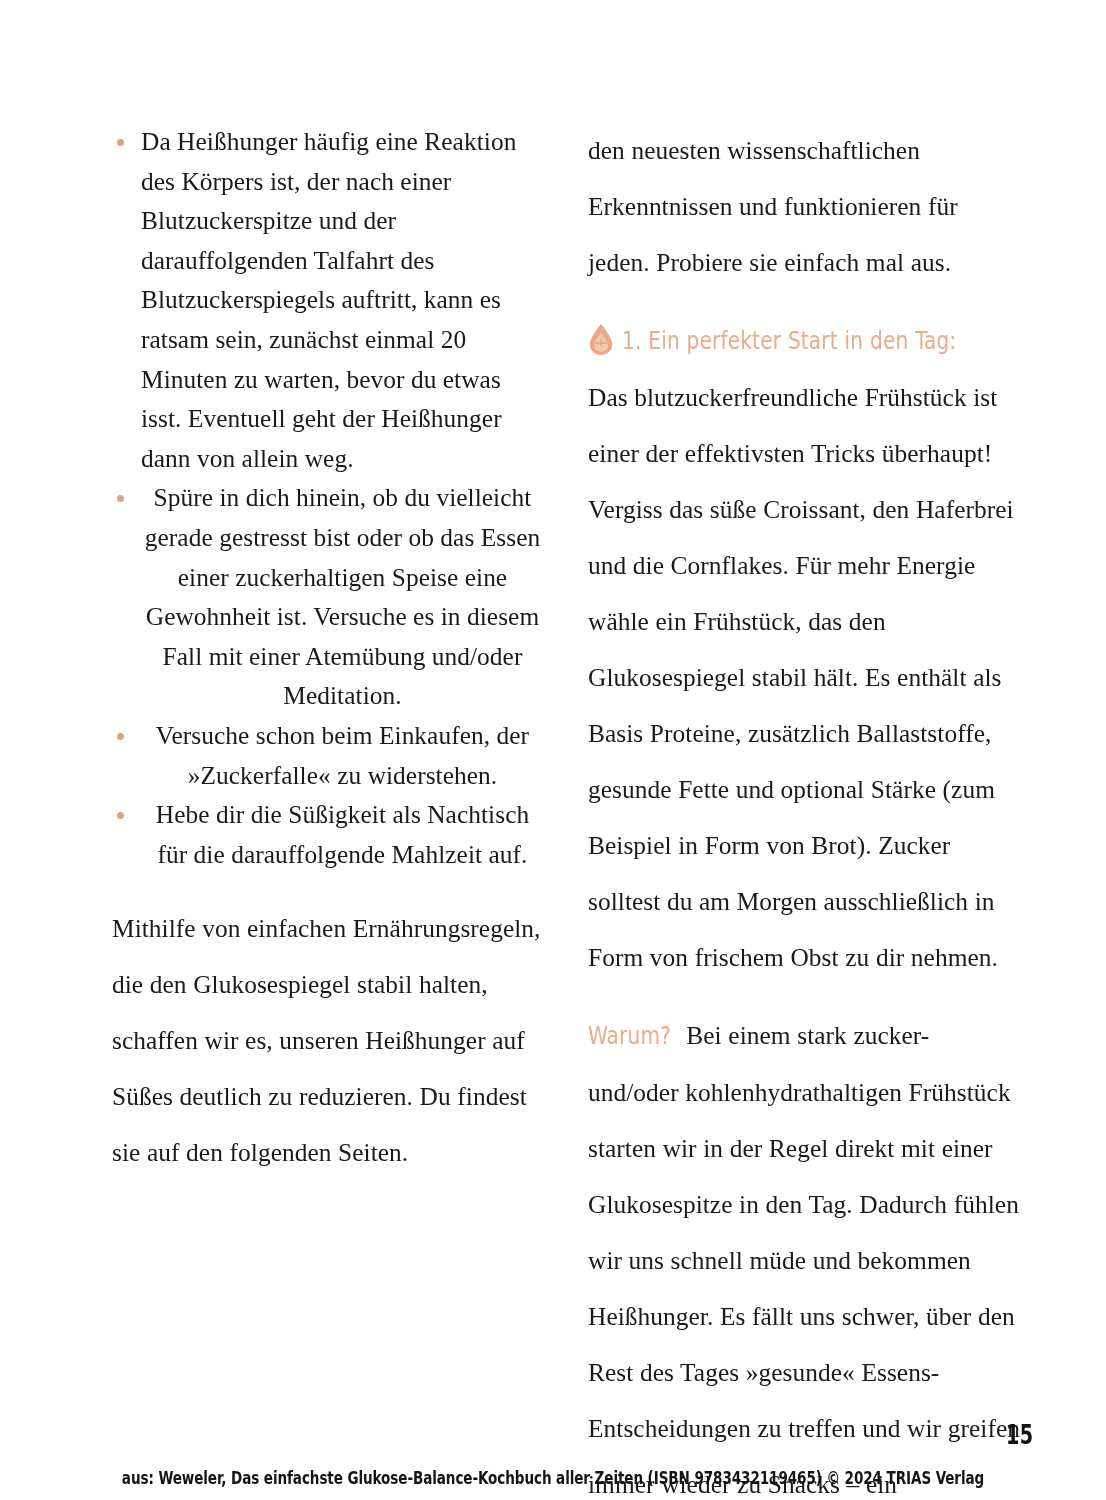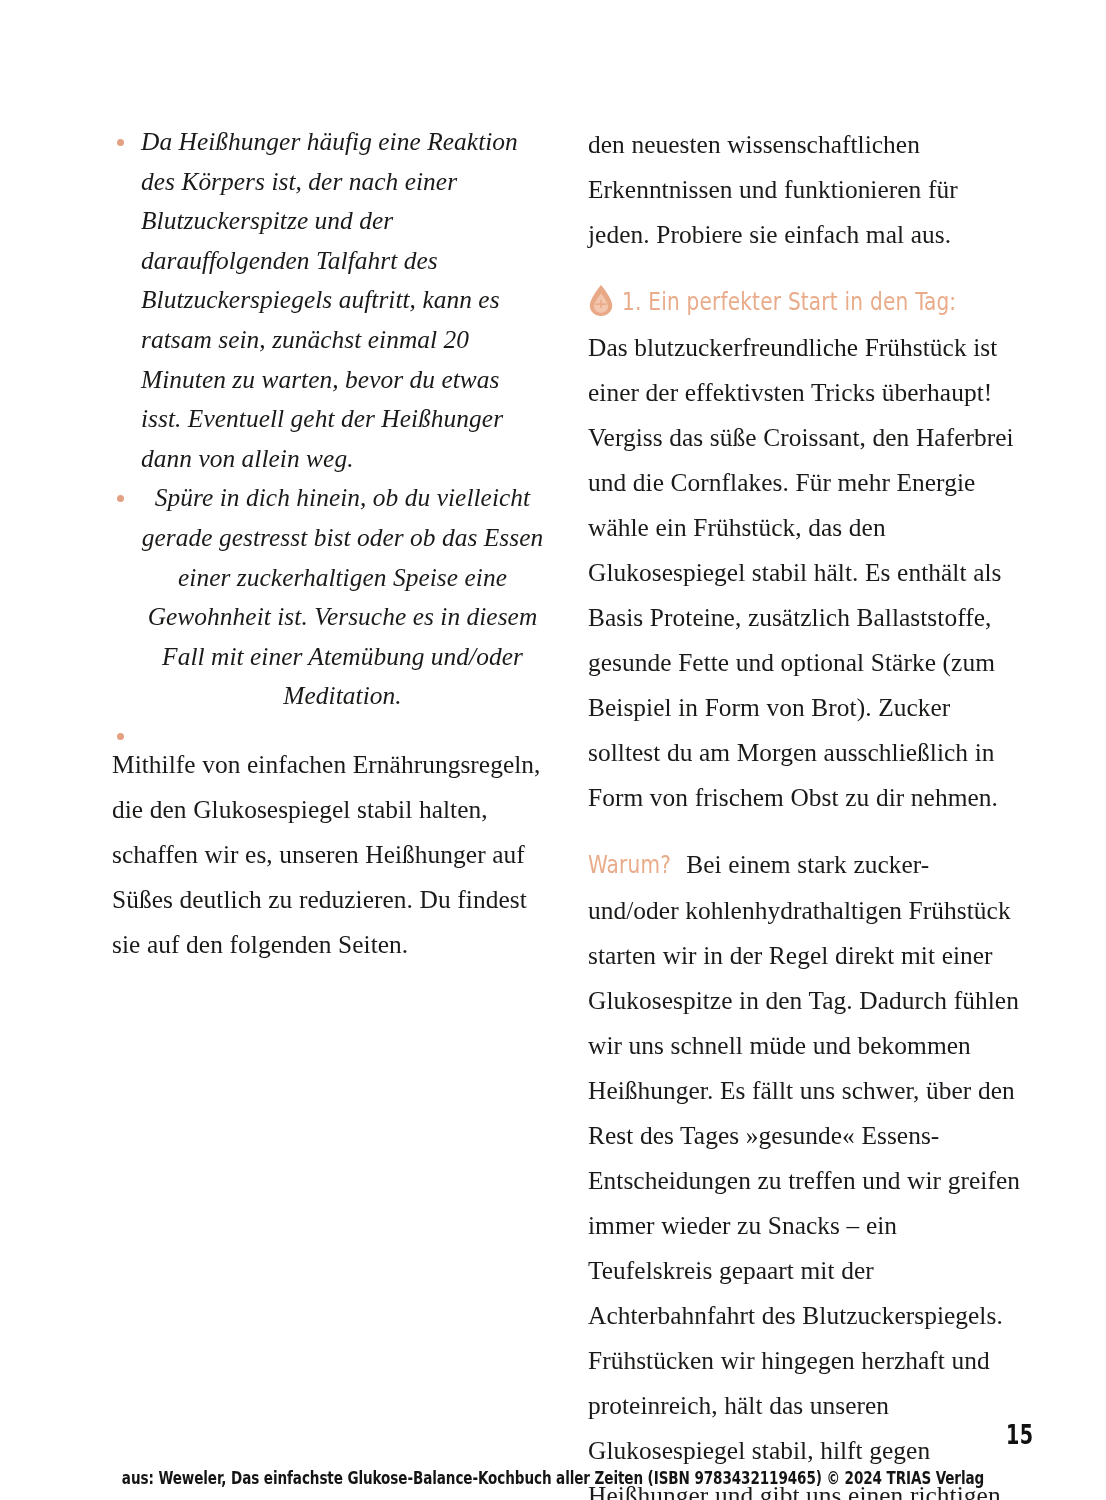--- a/index.html
+++ b/index.html
@@ -36,41 +36,40 @@
     width: 432px;
     box-sizing: border-box;
   }
   .col-left  { padding-right: 0; }
   .col-right { padding-left: 0; }
 
   
   p.body {
     margin: 0 0 22px 0;
     font-size: 25.4px;
-    line-height: 45px;
+    line-height: 56px;
     text-align: left;
     letter-spacing: 0.05px;
     word-spacing: 0.2px;
     -webkit-font-smoothing: antialiased;
   }
 
   
   ul.bullets {
     list-style: none;
     margin: 0 0 26px 0;
     padding: 0;
   }
   ul.bullets > li {
     position: relative;
     margin: 0 0 0 0;
     padding-left: 29px;
     font-size: 25.4px;
     line-height: 39.6px;
     letter-spacing: 0.05px;
-    font-style: italic;
   }
   ul.bullets > li + li { margin-top: 0; text-align: center; }
   .bullet-dot {
     position: absolute;
     left: 5px;
     top: 17px;
     width: 7px;
     height: 7px;
     border-radius: 50%;
     background: #e2a183;
@@ -142,20 +141,25 @@
         <li>
           <span class="bullet-dot"></span>
           <span>Da Heißhunger häufig eine Reaktion des Körpers ist, der nach einer Blutzuckerspitze und der darauffolgenden Talfahrt des Blutzuckerspiegels auftritt, kann es ratsam sein, zunächst einmal 20 Minuten zu warten, bevor du etwas isst. Eventuell geht der Heißhunger dann von allein weg.</span>
         </li>
         <li>
           <span class="bullet-dot"></span>
           <span>Spüre in dich hinein, ob du vielleicht gerade gestresst bist oder ob das Essen einer zuckerhaltigen Speise eine Gewohnheit ist. Versuche es in diesem Fall mit einer Atemübung und/oder Meditation.</span>
         </li>
         <li>
           <span class="bullet-dot"></span>
+          <span>Versuche schon beim Einkaufen, der »Zuckerfalle« zu widerstehen.</span>
+        </li>
+        <li>
+          <span class="bullet-dot"></span>
+          <span>Hebe dir die Süßigkeit als Nachtisch für die darauffolgende Mahlzeit auf.</span>
         </li>
       </ul>
 
       <p class="body">Mithilfe von einfachen Ernährungsregeln, die den Glukosespiegel stabil halten, schaffen wir es, unseren Heißhunger auf Süßes deutlich zu reduzieren. Du findest sie auf den folgenden Seiten.</p>
 
     </div>
 
     <div class="col col-right">
 
       <p class="body">den neuesten wissenschaftlichen Erkenntnissen und funktionieren für jeden. Probiere sie einfach mal aus.</p>

